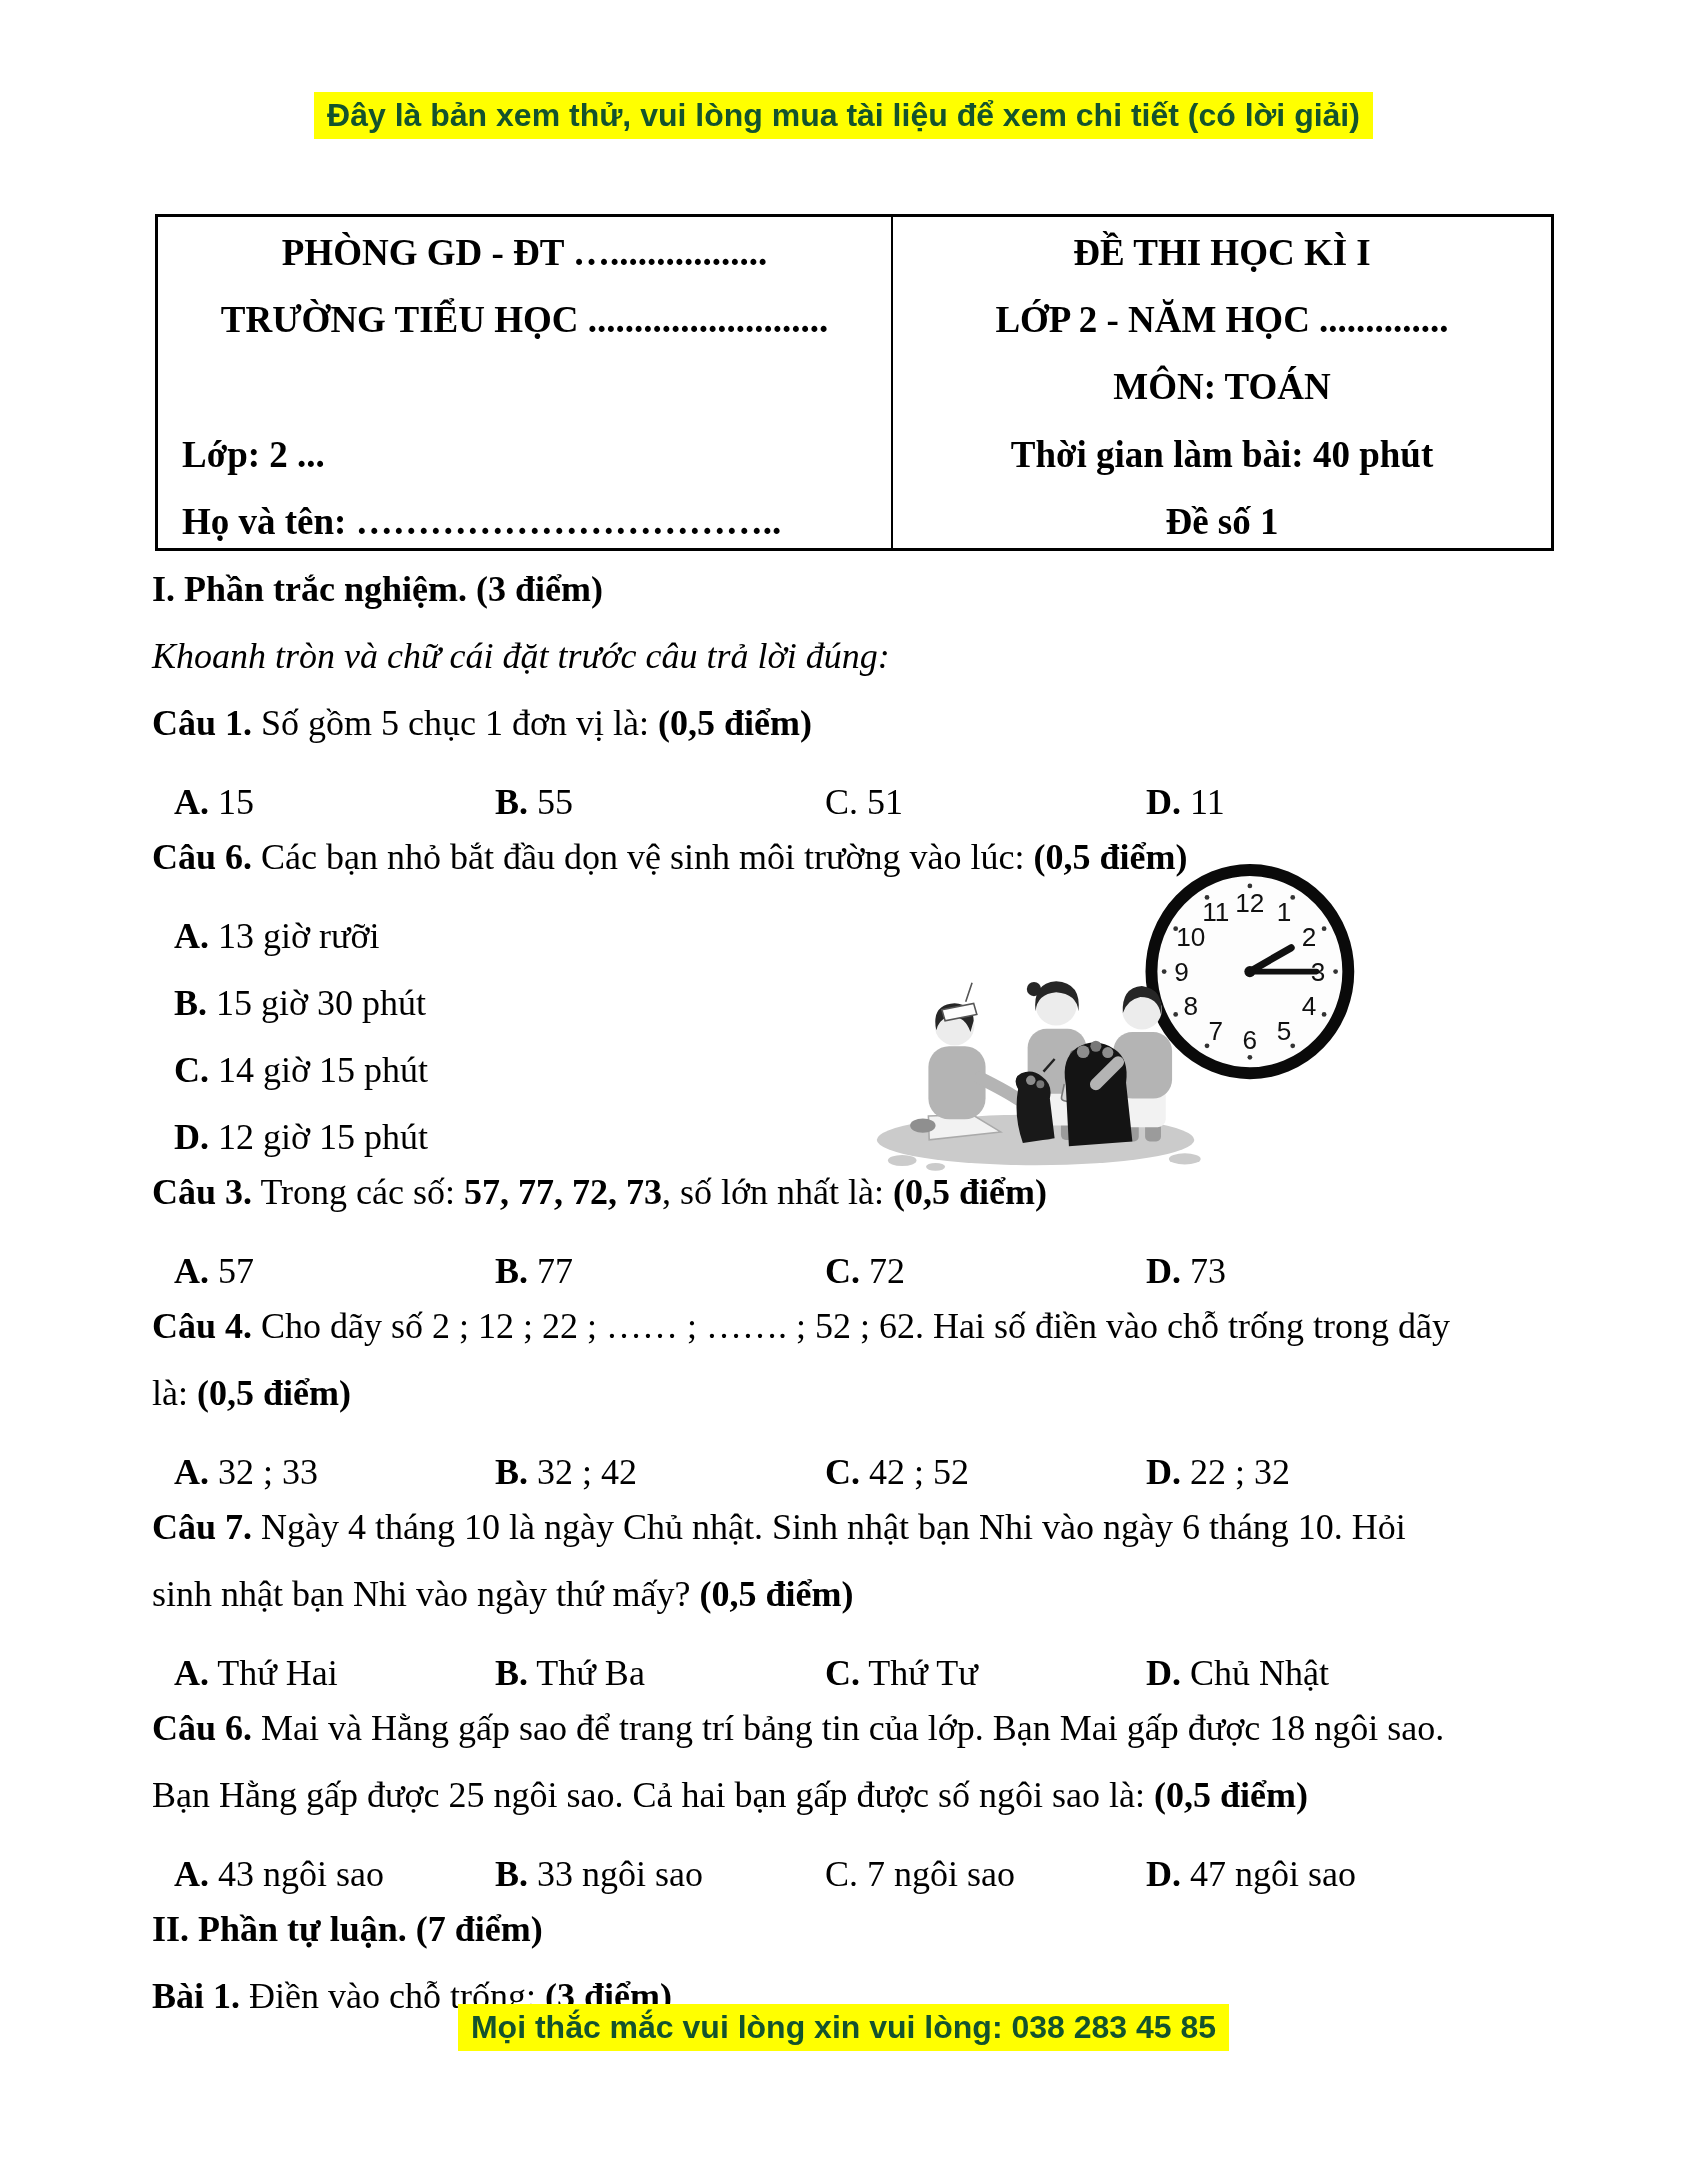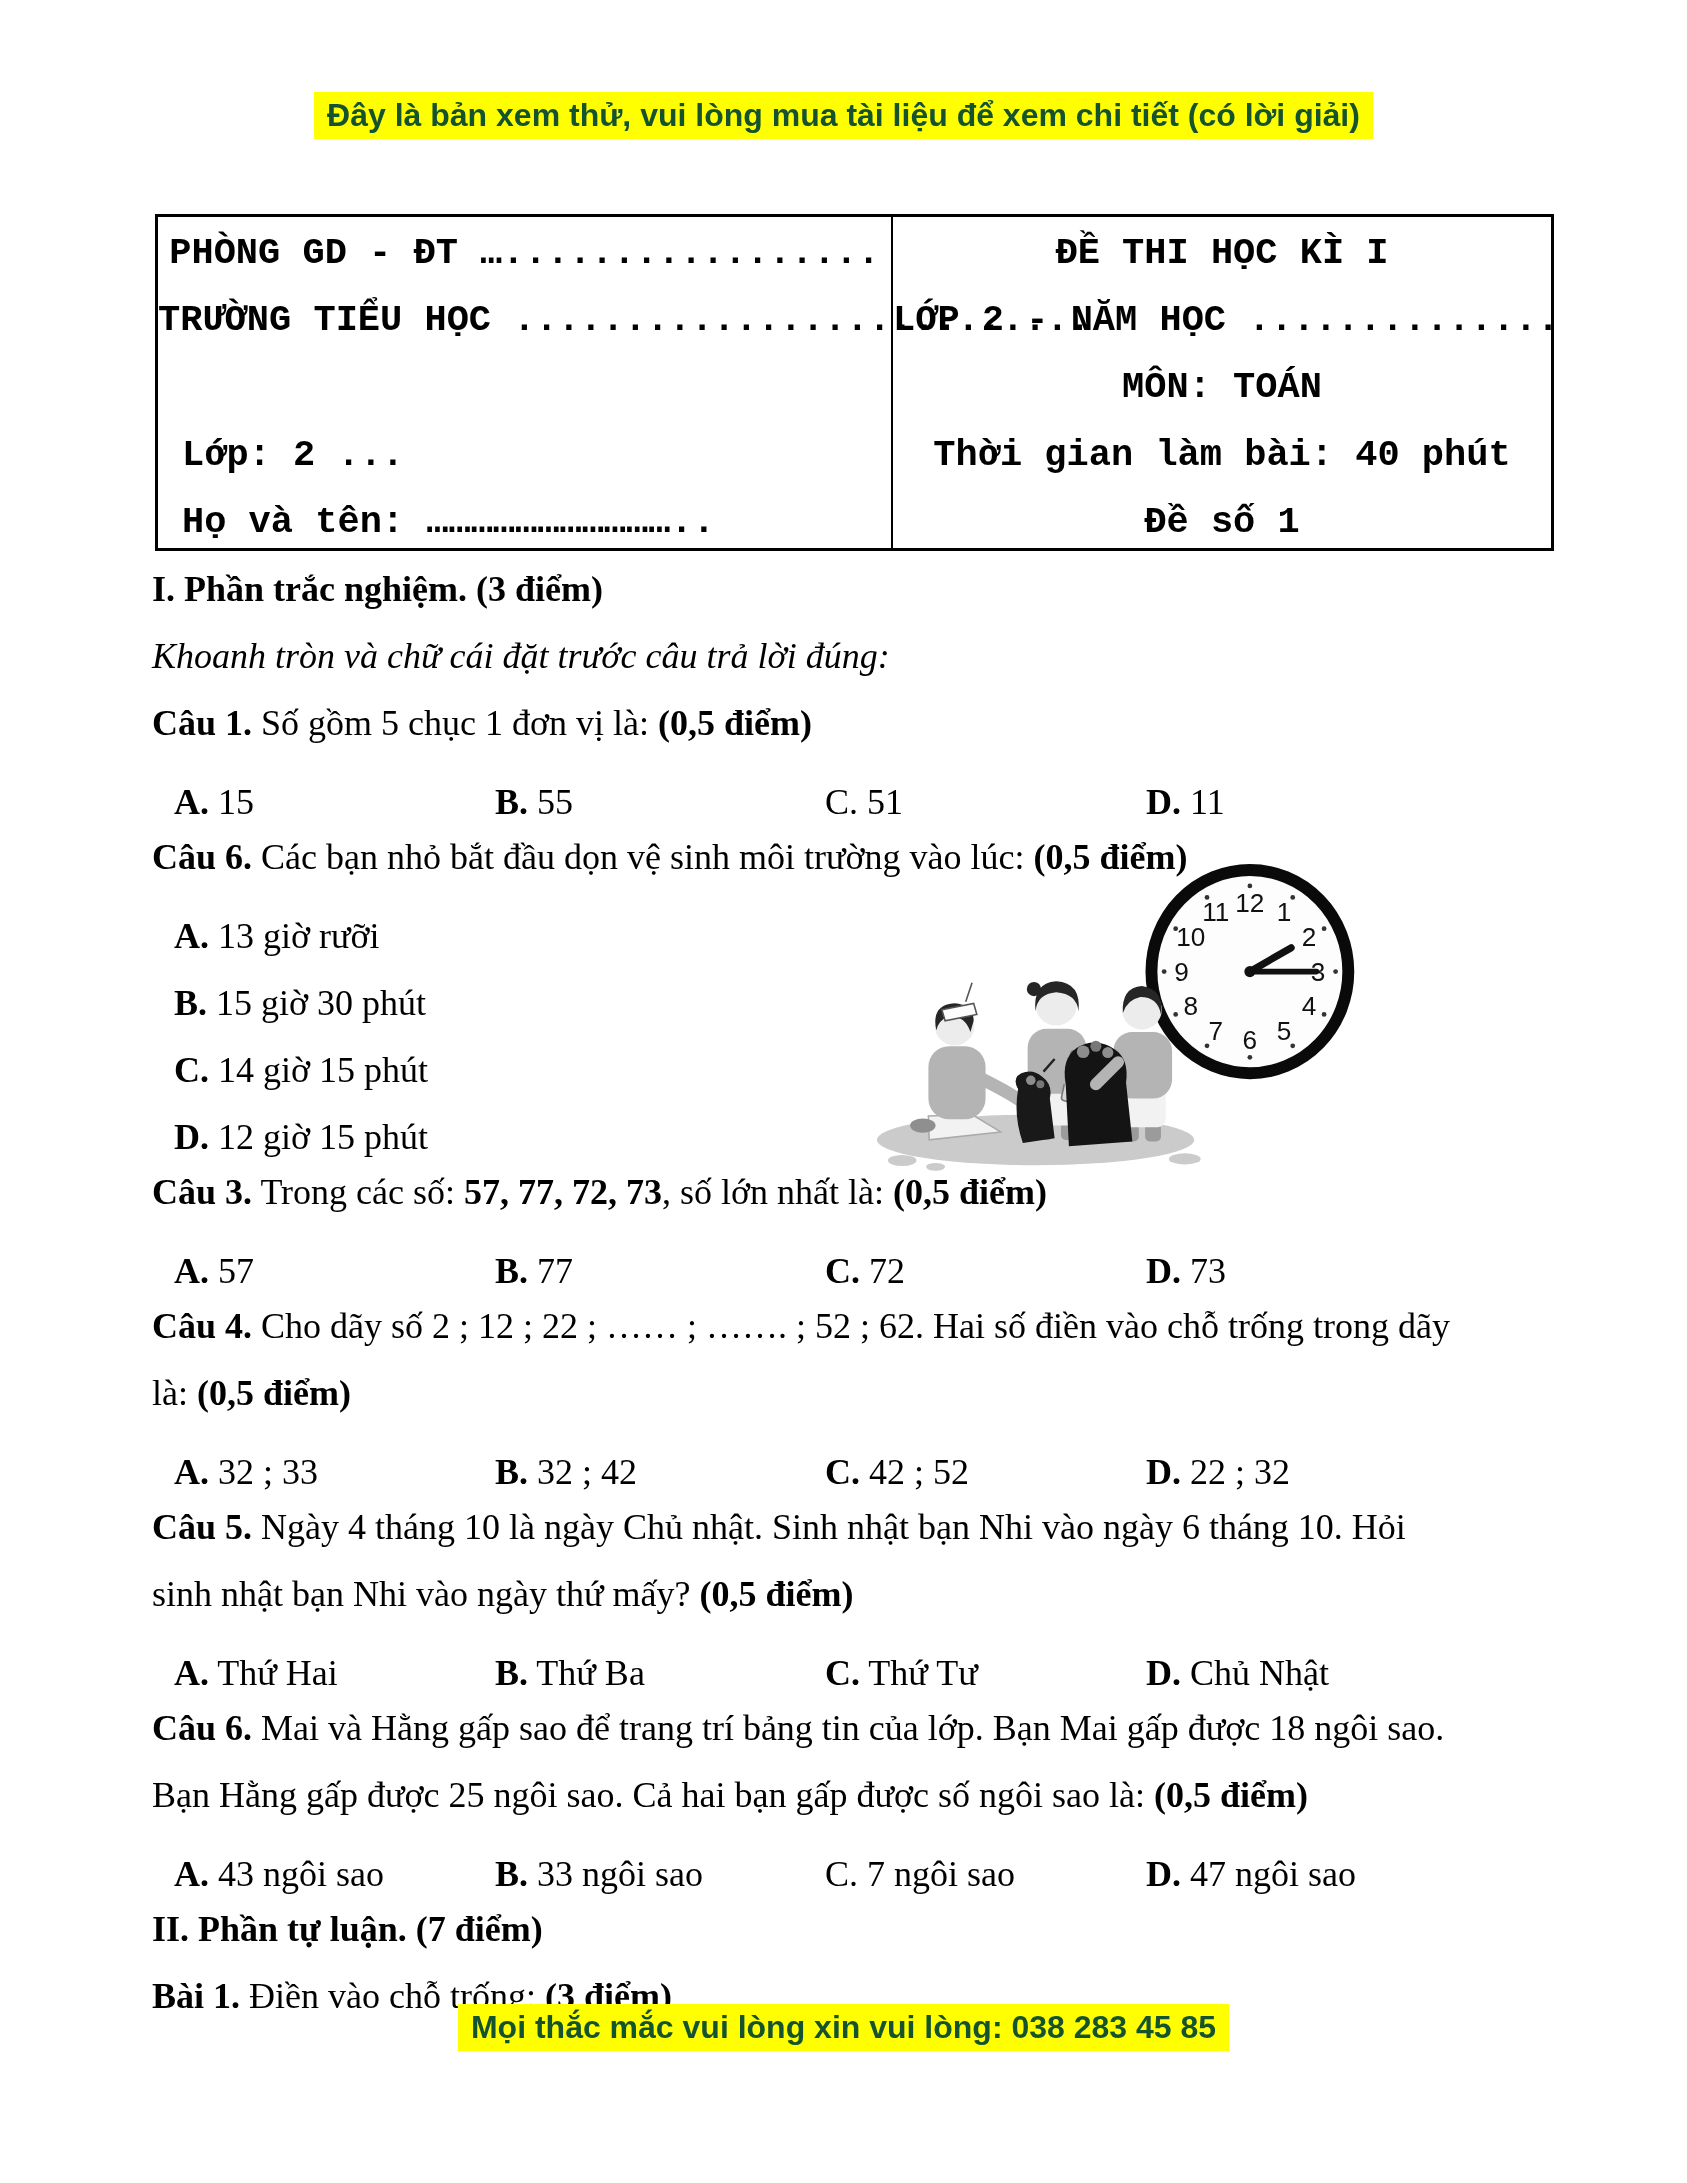--- a/index.html
+++ b/index.html
@@ -13,21 +13,21 @@
   .banner-bottom{top:2004px;font-size:32px;}
   .hl{background:#ffff00;color:#14532d;display:inline-block;padding:4.8px 12.7px;}
 
   
   .hdr-table{position:absolute;left:155px;top:214px;width:1399px;height:337px;
              border:3.2px solid #000;box-sizing:border-box;}
   .cell-left{position:absolute;left:0;top:0;width:733px;height:100%;}
   .cell-right{position:absolute;left:733px;top:0;right:0;height:100%;
               border-left:2.4px solid #000;}
   .trow{position:absolute;width:100%;height:52px;line-height:52px;font-size:37px;
-        font-weight:700;white-space:nowrap;box-sizing:border-box;font-family:Liberation Mono, monospace;}
+        font-weight:700;white-space:nowrap;box-sizing:border-box;}
   .tc{text-align:center;}
   .tl{padding-left:24px;text-align:left;}
 
   
   .content{position:absolute;left:152px;top:556px;width:1388px;}
   .line{position:relative;height:67px;line-height:67px;font-size:36px;white-space:nowrap;}
   .b{font-weight:700;}
   .i{font-style:italic;}
   .opt{position:absolute;top:12px;text-align:center;}
   .oa{left:22px;} .ob{left:343px;} .oc{left:673px;} .od{left:994px;}
@@ -109,21 +109,21 @@
       <span>là: </span><span class="b">(0,5 điểm)</span>
     </div>
     <div class="line">
       <span class="opt oa"><span class="b">A.</span><span> 32 ; 33</span></span>
       <span class="opt ob"><span class="b">B.</span><span> 32 ; 42</span></span>
       <span class="opt oc"><span class="b">C.</span><span> 42 ; 52</span></span>
       <span class="opt od"><span class="b">D.</span><span> 22 ; 32</span></span>
     </div>
 
     <div class="line">
-      <span class="b">Câu 5.</span><span> Ngày 4 tháng 10 là ngày Chủ nhật. Sinh nhật bạn Nhi vào ngày 6 tháng 10. Hỏi</span>
+      <span class="b">Câu 7.</span><span> Ngày 4 tháng 10 là ngày Chủ nhật. Sinh nhật bạn Nhi vào ngày 6 tháng 10. Hỏi</span>
     </div>
     <div class="line">
       <span>sinh nhật bạn Nhi vào ngày thứ mấy? </span><span class="b">(0,5 điểm)</span>
     </div>
     <div class="line">
       <span class="opt oa"><span class="b">A.</span><span> Thứ Hai</span></span>
       <span class="opt ob"><span class="b">B.</span><span> Thứ Ba</span></span>
       <span class="opt oc"><span class="b">C.</span><span> Thứ Tư</span></span>
       <span class="opt od"><span class="b">D.</span><span> Chủ Nhật</span></span>
     </div>

